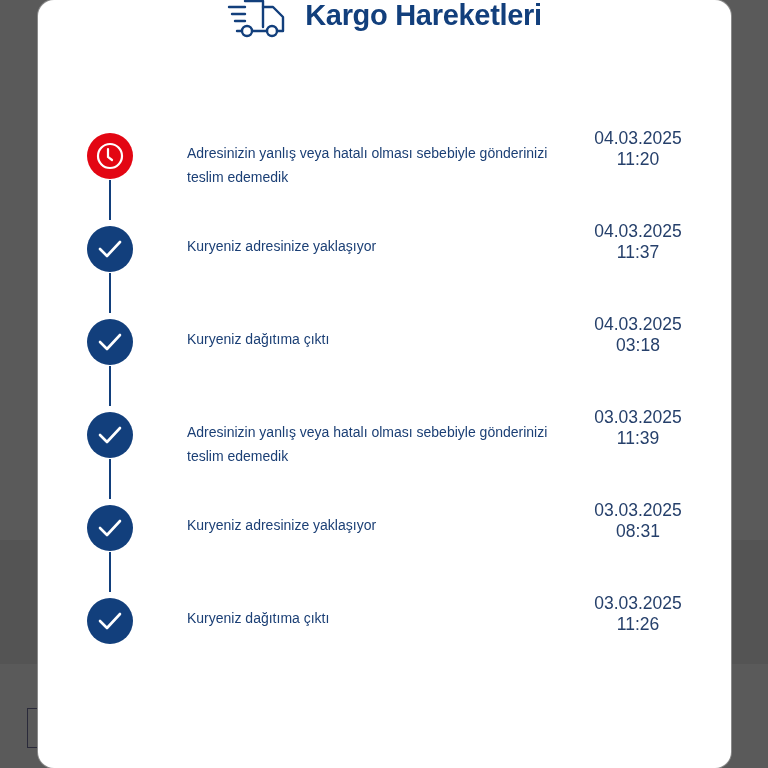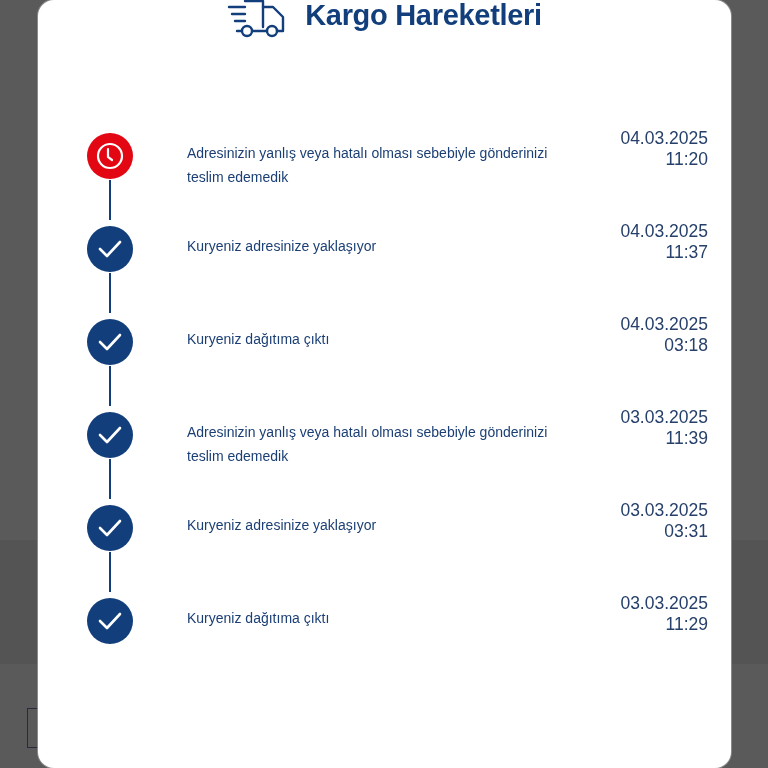--- a/index.html
+++ b/index.html
@@ -10,21 +10,21 @@
   .header { position:absolute; left:0; right:0; top:0; height:44px; display:flex; justify-content:center; align-items:center; }
   .truck { width:62px; height:42px; margin-right:16px; margin-top:-4px; }
   .title { font-size:29px; font-weight:bold; color:#123f7c; letter-spacing:-0.3px; margin-top:-14px; }
   .timeline { position:absolute; left:0; top:0; width:100%; }
   .item { position:absolute; left:0; width:100%; height:93px; }
   .marker { position:absolute; left:49px; width:46px; height:46px; border-radius:50%; display:flex; align-items:center; justify-content:center; }
   .marker.done { background:#123f7c; }
   .marker.alert { background:#e30613; }
   .connector { position:absolute; left:71px; width:2px; background:#123f7c; }
   .msg { position:absolute; left:149px; width:380px; font-size:14px; color:#1b3f75; line-height:24px; }
-  .time { position:absolute; left:530px; width:140px; text-align:right; font-size:17.5px; color:#26406b; line-height:21px; }
+  .time { position:absolute; left:530px; width:140px; text-align:center; font-size:17.5px; color:#26406b; line-height:21px; }
 </style>
 </head>
 <body>
 
 <div class="backdrop-band"></div>
 <div class="bg-box-icon"></div>
 
 <div class="modal">
   <div class="header">
     <svg class="truck" viewBox="0 0 62 42" fill="none" stroke="#123f7c" stroke-width="2.4" stroke-linecap="round" stroke-linejoin="round">
@@ -101,31 +101,31 @@
 
     <div class="item" style="top:505px">
       <div class="marker done" style="top:0">
         <svg width="26" height="26" viewBox="0 0 26 26" fill="none" stroke="#fff" stroke-width="2.6" stroke-linecap="round" stroke-linejoin="round">
             <path d="M3 13 L10 20 L23 6"></path>
           </svg>
       </div>
       <div class="msg" style="top:8px">Kuryeniz adresinize yaklaşıyor</div>
       <div class="time" style="top:-5px">
         <div>03.03.2025</div>
-        <div>03:31</div>
+        <div>08:31</div>
       </div>
     </div>
     <div class="connector" style="top:552px;height:40px"></div>
 
     <div class="item" style="top:598px">
       <div class="marker done" style="top:0">
         <svg width="26" height="26" viewBox="0 0 26 26" fill="none" stroke="#fff" stroke-width="2.6" stroke-linecap="round" stroke-linejoin="round">
             <path d="M3 13 L10 20 L23 6"></path>
           </svg>
       </div>
       <div class="msg" style="top:8px">Kuryeniz dağıtıma çıktı</div>
       <div class="time" style="top:-5px">
         <div>03.03.2025</div>
-        <div>11:29</div>
+        <div>11:26</div>
       </div>
     </div>
   </div>
 </div>
 
 </body></html>

